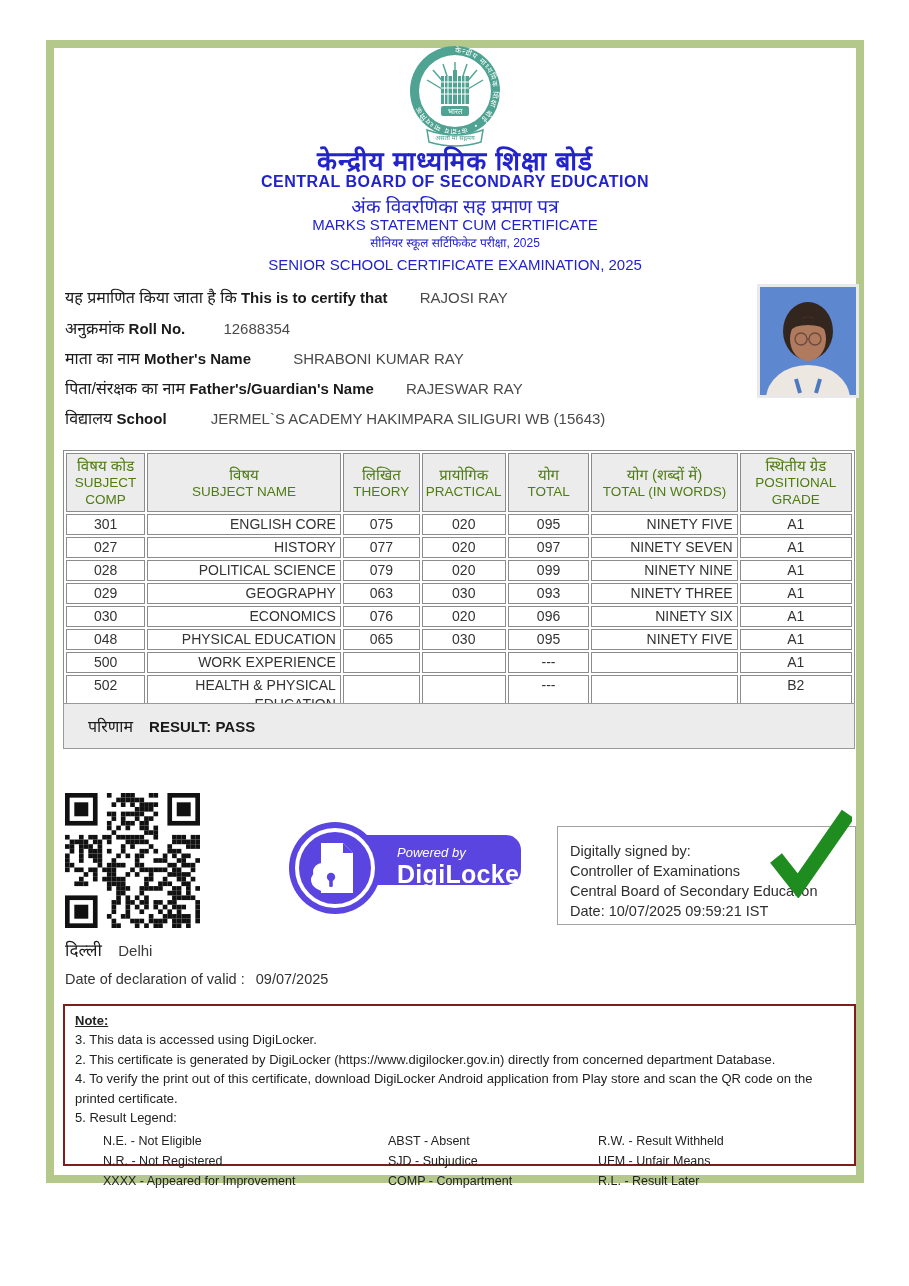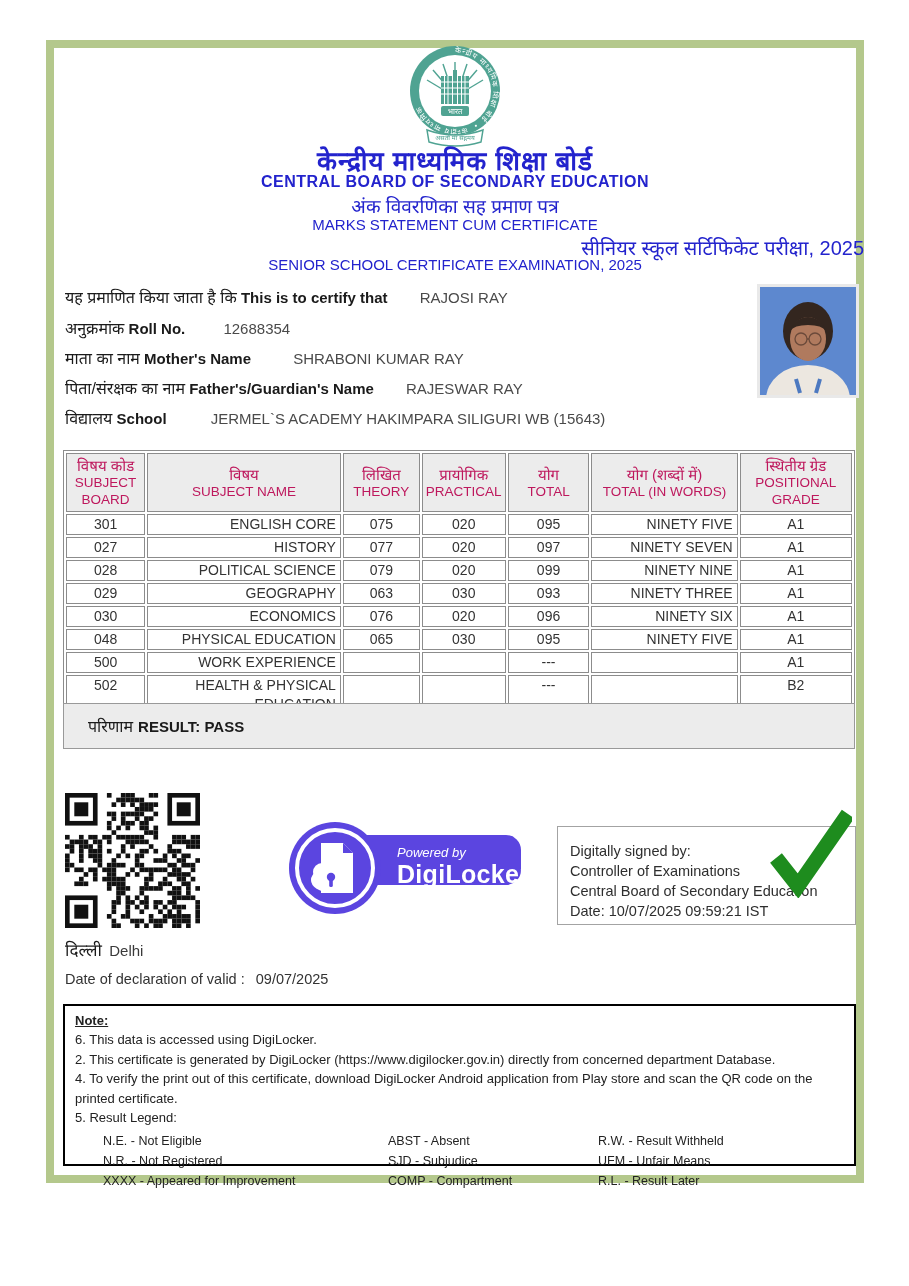--- a/index.html
+++ b/index.html
@@ -18,66 +18,66 @@
   }
   .frame{position:absolute;left:46px;top:40px;width:818px;height:1143px;
     border:8px solid var(--frame-green);}
   .abs{position:absolute;}
   
   .hline{position:absolute;left:46px;width:818px;text-align:center;color:var(--title-blue);white-space:nowrap;}
   .h-org-hi{top:142px;font-size:26px;font-weight:600;letter-spacing:1px;}
   .h-org-en{top:173px;font-size:16px;font-weight:bold;letter-spacing:.5px;}
   .h-doc-hi{top:193px;font-size:19px;}
   .h-doc-en{top:216px;font-size:15px;}
-  .h-exam-hi{top:234px;font-size:20px;text-align:right;}
+  .h-exam-hi{top:234px;font-size:12px;}
   .h-exam-en{top:256px;font-size:15px;}
   
   .info-row{position:absolute;left:65px;font-size:15px;white-space:nowrap;}
   .info-row .hi{font-size:16px;}
   .info-row .en{font-weight:bold;}
   .info-row .val{color:#4a4a4a;}
   
   .photo{position:absolute;left:757px;top:284px;width:102px;height:114px;
     border:3px solid #e9e9e9;background:#5d88cf;overflow:hidden;}
   
   table.marks{position:absolute;left:63px;top:450px;width:792px;
     border-collapse:separate;border-spacing:2px;border:1px solid #8c8c8c;background:#fff;}
   table.marks td{border:1px solid #8c8c8c;font-size:14px;color:#333;padding:0 4px;}
   table.marks thead td{background:var(--band-gray);text-align:center;vertical-align:middle;
-    padding:3px 2px;line-height:17px;font-size:13.5px;color:#be185d;}
+    padding:3px 2px;line-height:17px;font-size:13.5px;color:#4d7c0f;}
   table.marks thead .th-hi{font-size:15px;}
   table.marks tbody td{height:20px;line-height:19px;vertical-align:top;}
   td.c{text-align:center;}
   td.l{text-align:right;}
   
   .result-band{position:absolute;left:63px;top:703px;width:792px;height:46px;
     background:var(--band-gray);border:1px solid #999;display:flex;align-items:center;
     padding-left:24px;font-size:15px;}
-  .result-band .hi{font-size:16px;margin-right:5px;text-align:center;}
+  .result-band .hi{font-size:16px;margin-right:16px;text-align:center;}
   .result-band .en{font-weight:bold;}
   
   .qr{position:absolute;left:65px;top:793px;width:135px;height:135px;}
   .badge{position:absolute;left:289px;top:822px;width:232px;height:92px;}
   .badge .pill{position:absolute;left:46px;top:13px;width:186px;height:50px;
     background:var(--digilocker-purple);border-radius:15px;color:#fff;padding:10px 0 0 62px;}
   .badge .pby{font-style:italic;font-size:13px;line-height:15px;}
   .badge .dlname{font-weight:bold;font-size:25px;line-height:29px;letter-spacing:.3px;}
   .badge .roundel{position:absolute;left:0;top:0;width:92px;height:92px;}
   .sig-box{position:absolute;left:557px;top:826px;width:299px;height:99px;
     border:1px solid #a3a3a3;padding:14px 12px 0;font-size:14.5px;line-height:20px;color:#2e2e2e;white-space:nowrap;}
   .checkmark{position:absolute;left:766px;top:806px;width:86px;height:92px;}
   
   .place-line{position:absolute;left:65px;top:938px;font-size:15px;}
   .place-line .hi{font-size:17px;}
-  .place-line .val{color:#3a3a3a;margin-left:3px;}
+  .place-line .val{color:#3a3a3a;margin-left:12px;}
   .decl-line{position:absolute;left:65px;top:971px;font-size:14.5px;color:#333;}
   .decl-line .val{margin-left:7px;}
   
   .note-box{position:absolute;left:63px;top:1004px;width:793px;height:162px;
-    border:2px solid #000000;padding:5px 10px;font-size:13px;color:#222;}
+    border:2px solid #7f1d1d;padding:5px 10px;font-size:13px;color:#222;}
   .note-title{font-weight:bold;text-decoration:underline;line-height:19px;}
   .note-item{line-height:19.5px;}
   .legend{margin:6px 0 0 28px;display:grid;grid-template-columns:285px 210px auto;}
   .legend div{line-height:15px;margin-bottom:5px;font-size:12.5px;}
 </style>
 </head>
 <body>
 
 <div class="frame"></div>
 
@@ -172,21 +172,21 @@
       <col style="width:78px">
       <col style="width:84px">
       <col style="width:84px">
       <col style="width:152px">
       <col style="width:114px">
     </colgroup>
   <thead>
     <tr>
       <td>
           <div class="th-hi">विषय कोड</div>
-          <div>SUBJECT BOARD</div>
+          <div>SUBJECT COMP</div>
         </td>
       <td>
           <div class="th-hi">विषय</div>
           <div>SUBJECT NAME</div>
         </td>
       <td>
           <div class="th-hi">लिखित</div>
           <div>THEORY</div>
         </td>
       <td>
@@ -643,21 +643,21 @@
   <span class="hi">दिल्ली</span>
   <span class="val">Delhi</span>
 </div>
 <div class="decl-line">
   <span>Date of declaration of valid :</span>
   <span class="val">09/07/2025</span>
 </div>
 
 <div class="note-box">
   <div class="note-title">Note:</div>
-  <div class="note-item">6. This data is accessed using DigiLocker.</div>
+  <div class="note-item">3. This data is accessed using DigiLocker.</div>
   <div class="note-item">2. This certificate is generated by DigiLocker (https://www.digilocker.gov.in) directly from concerned department Database.</div>
   <div class="note-item">4. To verify the print out of this certificate, download DigiLocker Android application from Play store and scan the QR code on the printed certificate.</div>
   <div class="note-item">5. Result Legend:</div>
   <div class="legend">
     <div>N.E. - Not Eligible</div>
     <div>ABST - Absent</div>
     <div>R.W. - Result Withheld</div>
     <div>N.R. - Not Registered</div>
     <div>SJD - Subjudice</div>
     <div>UFM - Unfair Means</div>

